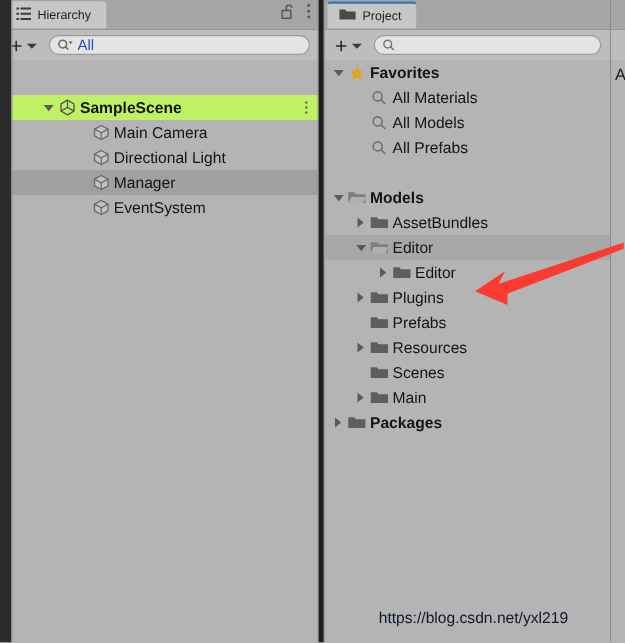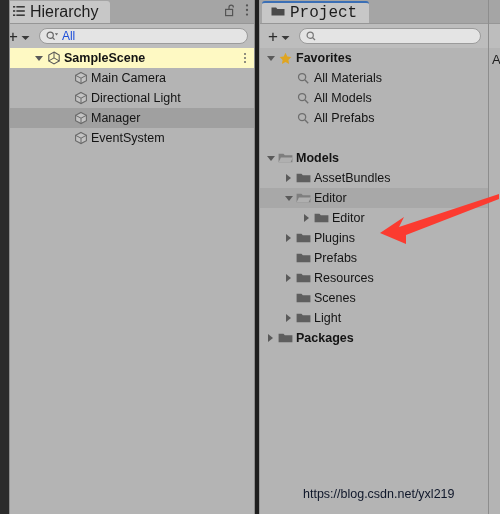--- a/index.html
+++ b/index.html
@@ -21,21 +21,21 @@
   .tabbar {
     position: absolute; left: 0; right: 0; top: 0; height: 23px;
     background: #a5a5a5;
   }
   .tab {
     position: absolute; left: 4px; top: 1px; height: 22px;
     display: flex; align-items: center; gap: 5px;
     padding: 0 12px 0 9px;
     background: #c7c7c7;
     border-top-left-radius: 3px; border-top-right-radius: 3px;
-    font-size: 16px; color: #1d1d1d;
+    font-size: 10px; color: #1d1d1d;
     box-sizing: border-box;
   }
   .tab.accent { border-top: 2px solid #3b6fb5; }
   .tab-label { white-space: nowrap; }
 
   .tabbar-right {
     position: absolute; right: 6px; top: 0; height: 23px;
     display: flex; align-items: center; gap: 9px;
   }
 
@@ -73,21 +73,21 @@
     position: absolute; left: 0; right: 0; top: 48px; bottom: 0;
     overflow: hidden;
   }
   .row {
     position: relative;
     height: 20px;
     display: flex; align-items: center;
     font-size: 12.5px; color: #141414;
     white-space: nowrap;
   }
-  .row.sel-light { background: #fef9c3; }
+  .row.sel-light { background: #bef264; margin-top: 28px; }
   .row.sel-mid   { background: #a0a0a0; }
   .row.sel-proj  { background: #a8a8a8; }
   .row .label { line-height: 20px; }
   .row .label.bold { font-weight: bold; }
   .row .kebab { position: absolute; right: 8px; top: 0; height: 20px; display:flex; align-items:center; }
 
   .tw { width: 13px; display: flex; justify-content: center; align-items: center; flex: 0 0 13px; }
   .ico { width: 17px; display:flex; justify-content:center; align-items:center; flex: 0 0 17px; margin-right: 2px;}
 
   
@@ -262,21 +262,21 @@
     <div class="gutter-lite"></div>
   </div>
 
   <div class="edge-line" style="left:254px;"></div>
   <div class="splitter" style="left:255px;"></div>
   <div class="edge-line" style="left:259px; background:#9a9a9a;"></div>
 
   <div class="panel" id="project-panel" style="left:260px; width:228px;">
 
     <div class="tabbar">
-      <div class="tab accent" id="p-tab" style="left:2px;font-family:Liberation Mono, monospace;">
+      <div class="tab accent" id="p-tab" style="left:2px;">
         <span class="tab-ico">
           <svg width="14" height="11" viewBox="0 0 14 11">
             <path d="M0.5 1.6 h4.6 l1.2 1.5 h7.2 v6.5 h-13 Z" fill="#4a4a4a"></path>
           </svg>
         </span>
         <span class="tab-label">Project</span>
       </div>
     </div>
 
     <div class="toolbar">
@@ -448,21 +448,21 @@
         <div class="row">
           <div style="width: 22px; flex: 0 0 auto;"></div>
           <div class="tw">
             <div class="tri-right"></div>
           </div>
           <div class="ico">
             <svg width="15" height="12" viewBox="0 0 15 12">
               <path d="M0.6 1.8 h4.9 l1.3 1.5 h7.6 v7 h-13.8 Z" fill="#5e5e5e"></path>
             </svg>
           </div>
-          <span class="label">Light</span>
+          <span class="label">Main</span>
         </div>
         <div class="row">
           <div style="width: 4px; flex: 0 0 auto;"></div>
           <div class="tw">
             <div class="tri-right"></div>
           </div>
           <div class="ico">
             <svg width="15" height="12" viewBox="0 0 15 12">
               <path d="M0.6 1.8 h4.9 l1.3 1.5 h7.6 v7 h-13.8 Z" fill="#5e5e5e"></path>
             </svg>

